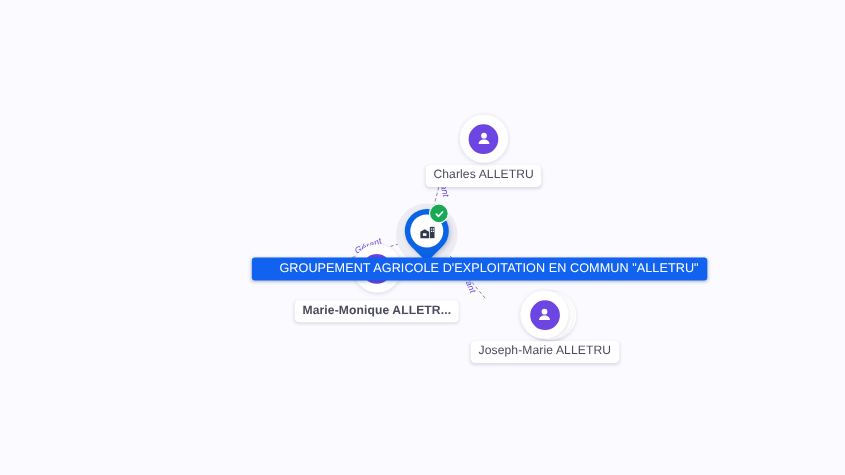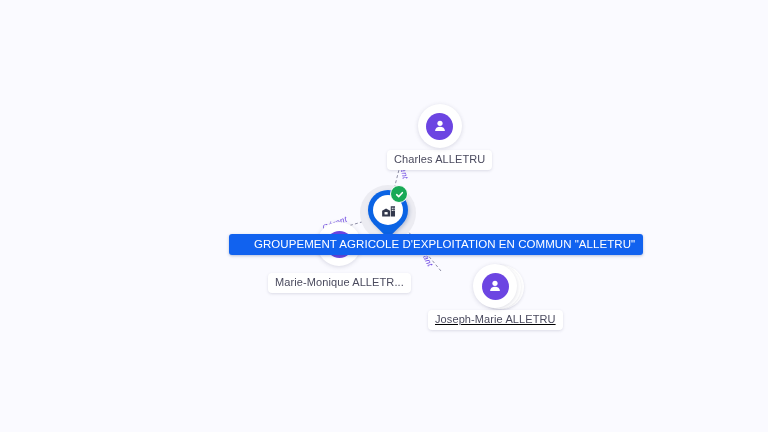--- a/index.html
+++ b/index.html
@@ -202,27 +202,27 @@
   }
   #edge-label-joseph {
     left: 412px;
     top: 250px;
     transform: rotate(64deg);
     transform-origin: center;
   }
 
   
   #node-charles { left: 387px; top: 104px; }
-  #node-marie   { left: 268px; top: 222px; }
+  #node-marie   { left: 268px; top: 222px; font-weight: bold; }
   #node-joseph  { left: 428px; top: 264px; }
 
   #node-marie .node-label { position: relative; top: 5px; }
   #node-marie { z-index: 20; }
   #node-charles { z-index: 20; }
-  #node-joseph { z-index: 20; text-decoration: underline; }
+  #node-joseph { z-index: 20; }
 </style>
 </head>
 <body>
 
 <div id="graph-canvas">
 
   <svg id="edges-layer" viewBox="0 0 768 432" xmlns="http://www.w3.org/2000/svg">
 
     <path d="M 404 150 L 390 205" stroke="#5b5b7a" stroke-width="0.8" fill="none" stroke-dasharray="3 2.2" opacity="0.85"></path>
     <polygon points="389,206 386.6,200.2 392,200.8" fill="#6c45e2" opacity="0.9"></polygon>

